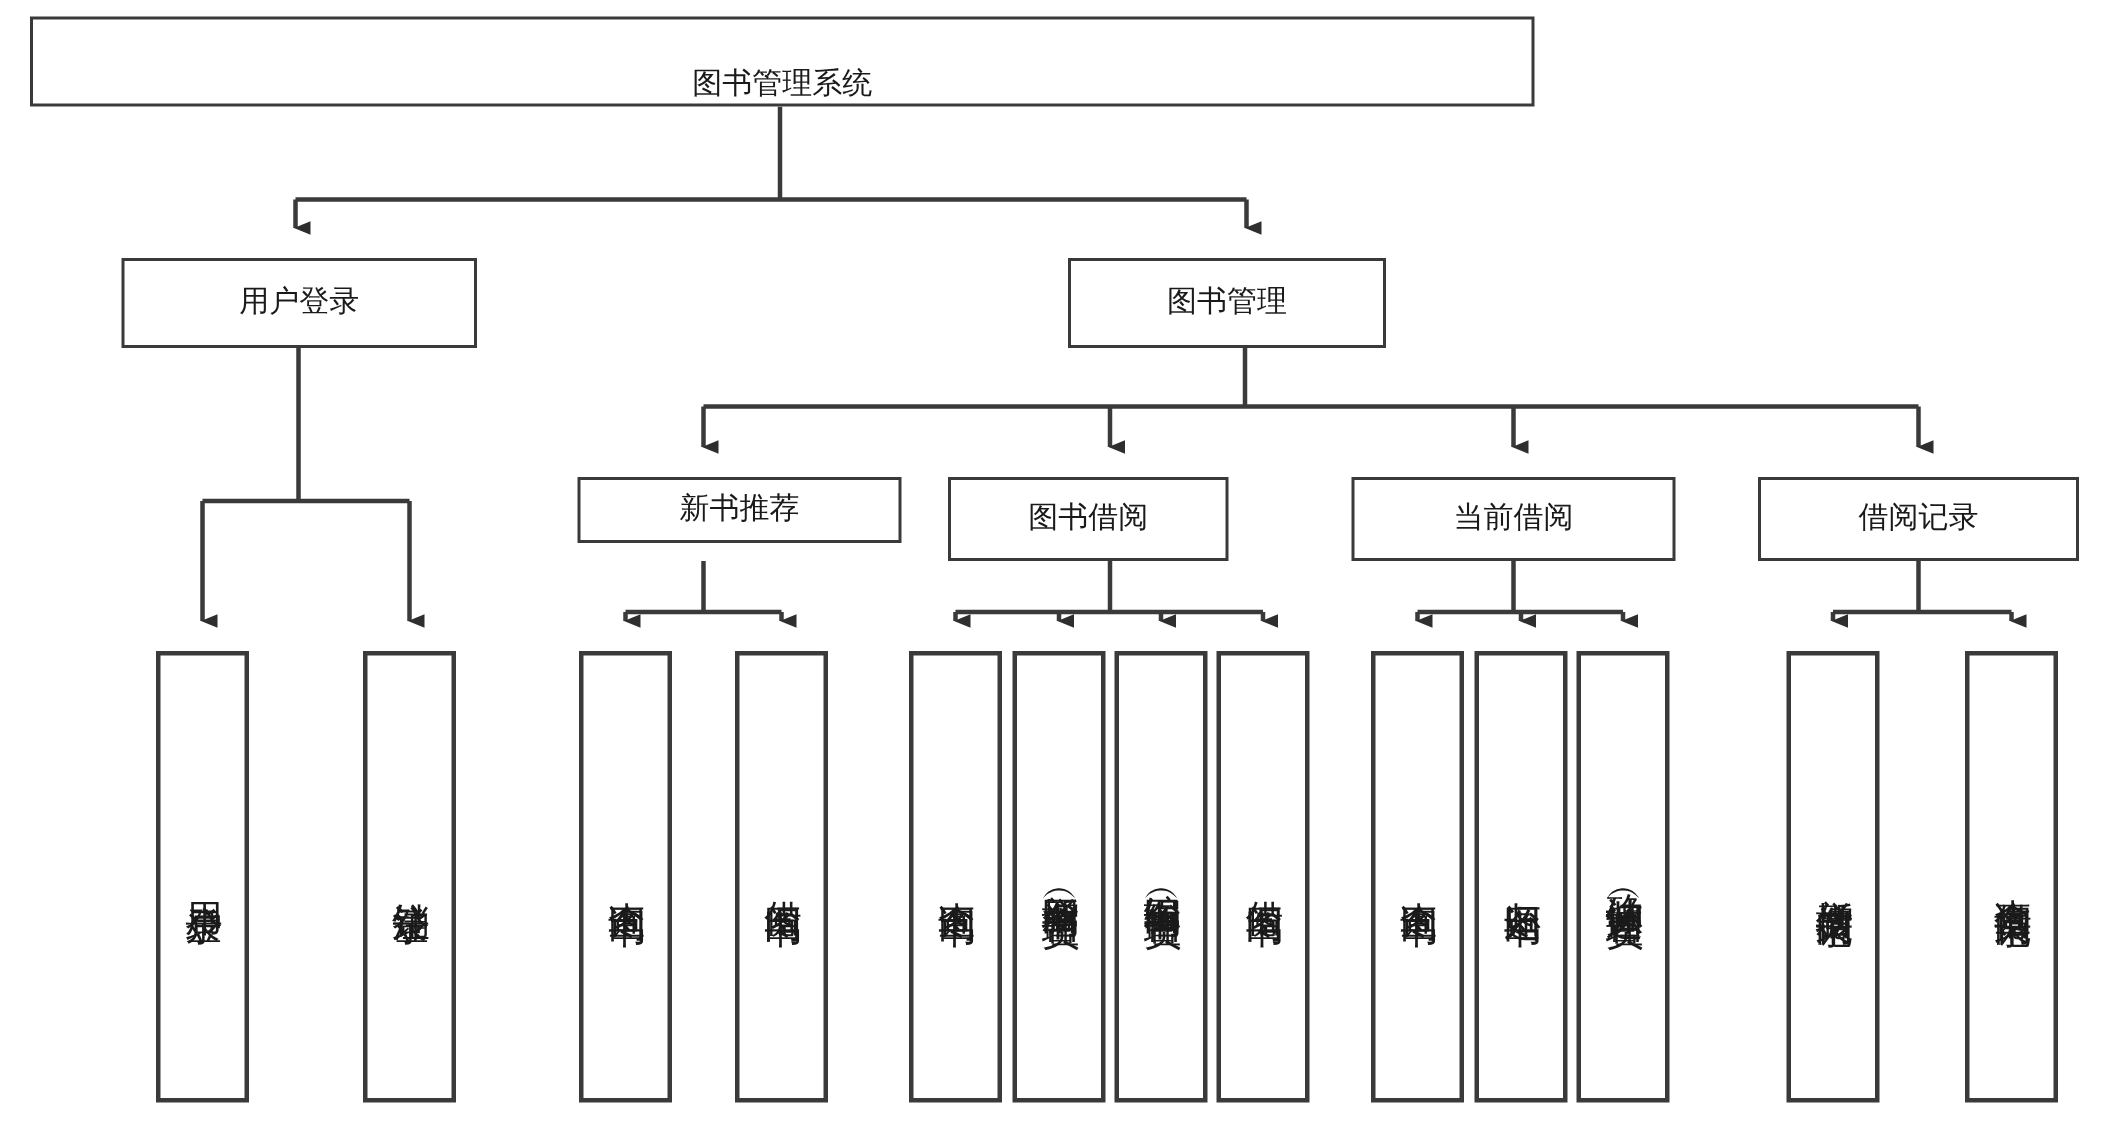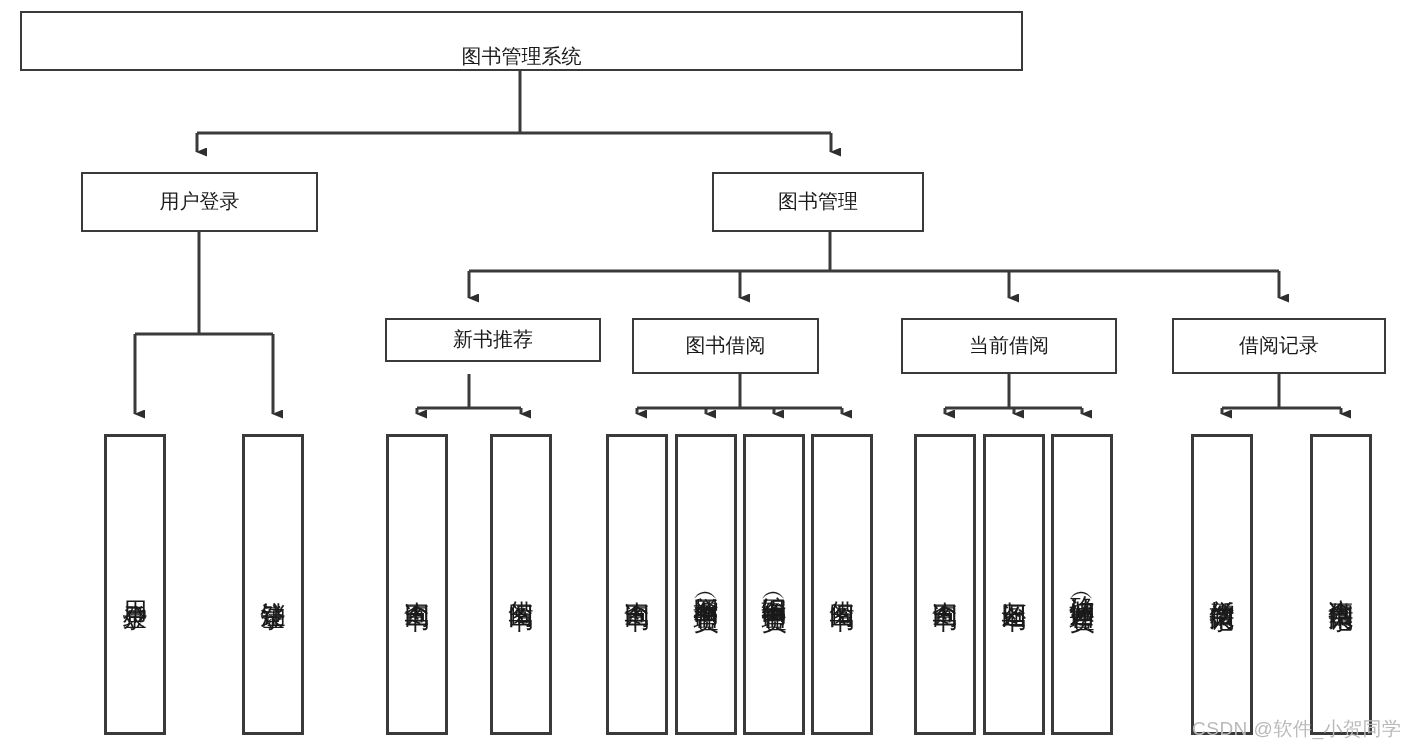--- a/index.html
+++ b/index.html
@@ -178,15 +178,14 @@
     <span class="label">确认归还（管理员）</span>
   </div>
 
   <div class="node node-leaf" style="left:1191px; top:434px; width:62px; height:301px;">
     <span class="label">新增借阅记录</span>
   </div>
   <div class="node node-leaf" style="left:1310px; top:434px; width:62px; height:301px;">
     <span class="label">查询借阅记录</span>
   </div>
 
-  <div class="watermark" style="left:1192px; top:716px;">CSDN @软件_小贺同学</div>
 
 </div>
 
 </body></html>

